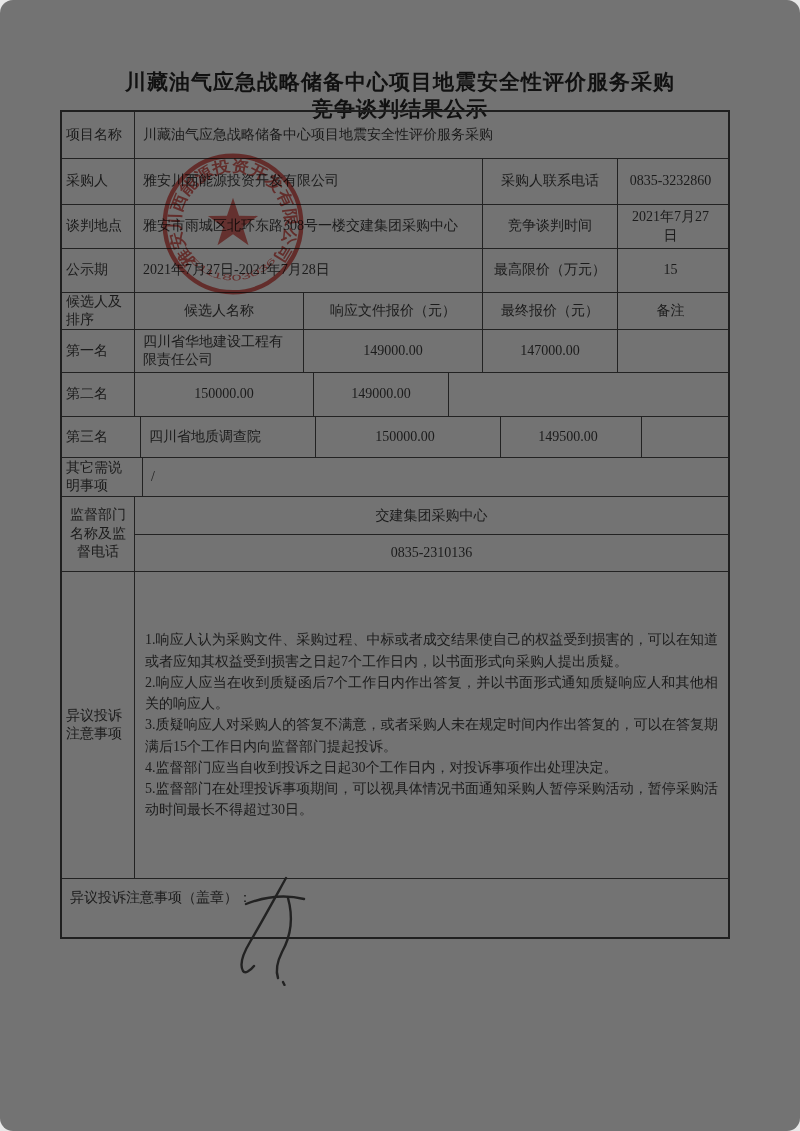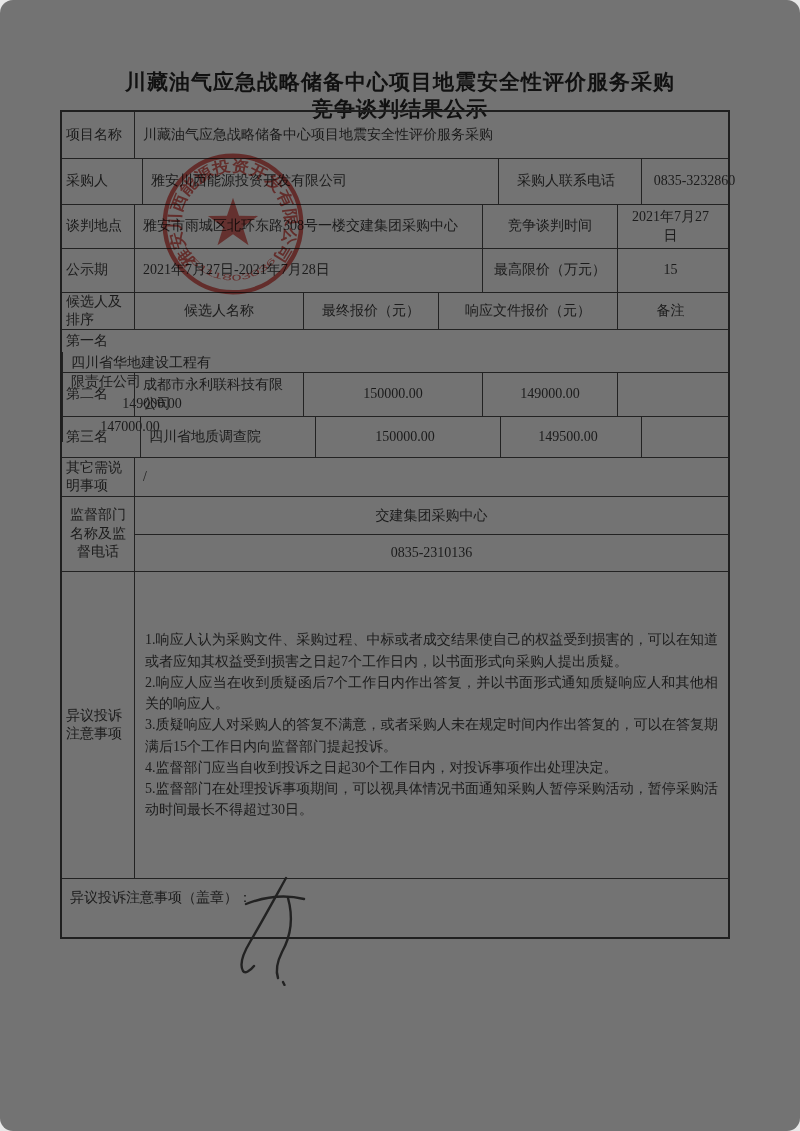--- a/index.html
+++ b/index.html
@@ -40,22 +40,22 @@
   }
   .cell:first-child{border-left:none;}
   .cA{width:72px;padding:2px 4px;}
   .cB{width:169px;}
   .cC{width:179px;}
   .cD{width:135px;}
   .cE{width:106px;}
   .cBC{width:348px;}
   .cSpan{width:594px;}
   .center{justify-content:center;text-align:center;}
-  .h46{height:46px;} .h45{height:45px;gap:8px;} .h43{height:43px;} .h42{height:42px;flex-direction:column;}
-  .h40{height:40px;gap:6px;} .h36{height:36px;} .h38{height:38px;}
+  .h46{height:46px;} .h45{height:45px;} .h43{height:43px;} .h42{height:42px;}
+  .h40{height:40px;gap:6px;} .h36{height:36px;} .h38{height:38px;gap:8px;}
   .h74{height:74px;} .h306{height:306px;} .h58{height:58px;}
   .subcol{display:flex;flex-direction:column;width:594px;}
   .subcell{
     box-sizing:border-box;height:37px;
     display:flex;align-items:center;justify-content:center;
     text-align:center;
   }
   .subcell + .subcell{border-top:1.5px solid #222;text-align:center;}
   .objection-body{
     display:flex;align-items:center;
@@ -108,35 +108,34 @@
     <div class="t-row h43">
       <div class="cell cA">公示期</div>
       <div class="cell cBC">2021年7月27日-2021年7月28日</div>
       <div class="cell cD center">最高限价（万元）</div>
       <div class="cell cE center">15</div>
     </div>
 
     <div class="t-row h36">
       <div class="cell cA">候选人及排序</div>
       <div class="cell cB center">候选人名称</div>
+      <div class="cell cC center">响应文件报价（元）</div>
       <div class="cell cD center">最终报价（元）</div>
-      <div class="cell cC center">响应文件报价（元）</div>
       <div class="cell cE center">备注</div>
     </div>
 
     <div class="t-row h42">
       <div class="cell cA">第一名</div>
       <div class="cell cB">四川省华地建设工程有限责任公司</div>
       <div class="cell cC center">149000.00</div>
       <div class="cell cD center">147000.00</div>
       <div class="cell cE"></div>
     </div>
     <div class="t-row h43">
       <div class="cell cA">第二名</div>
-      <div class="cell cB">成都市永利联科技有限公司</div>
       <div class="cell cC center">150000.00</div>
       <div class="cell cD center">149000.00</div>
       <div class="cell cE"></div>
     </div>
     <div class="t-row h40">
       <div class="cell cA">第三名</div>
       <div class="cell cB">四川省地质调查院</div>
       <div class="cell cC center">150000.00</div>
       <div class="cell cD center">149500.00</div>
       <div class="cell cE"></div>

